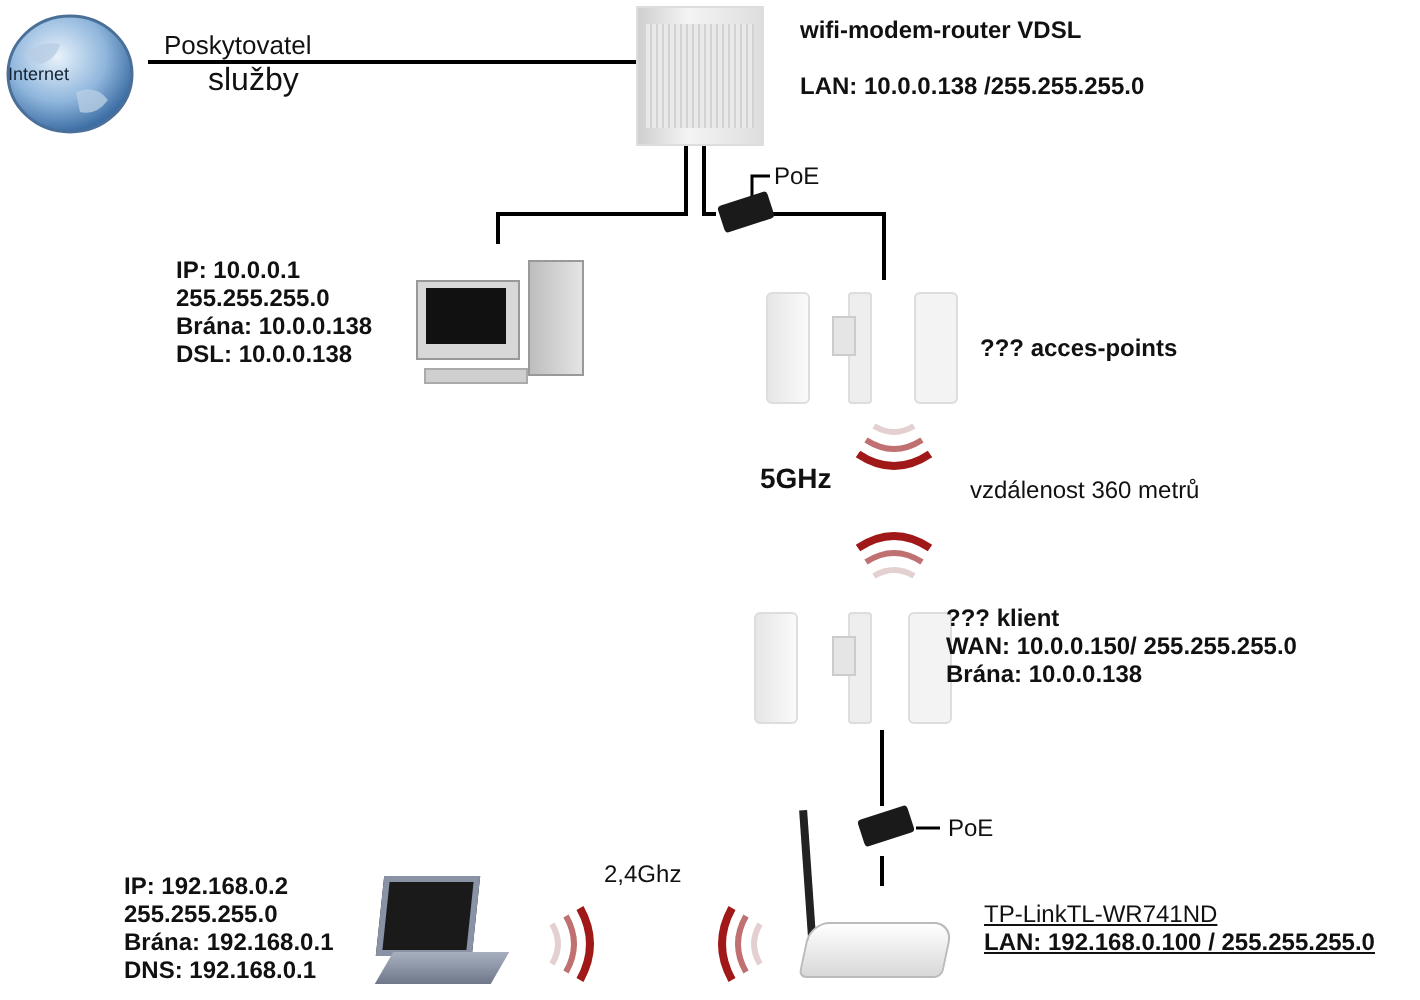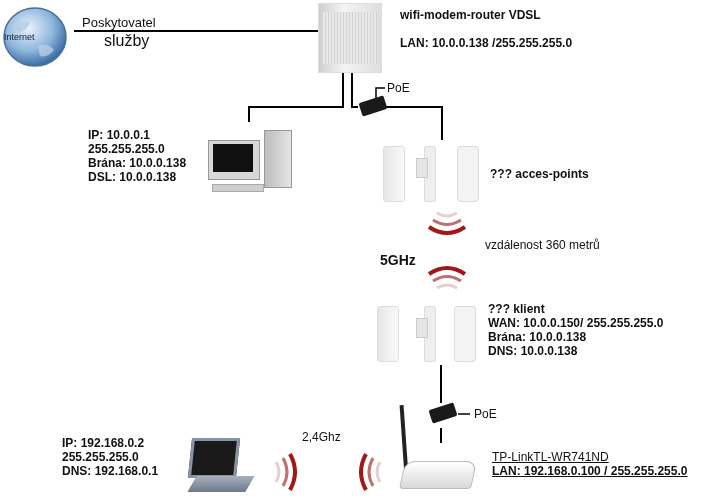--- a/index.html
+++ b/index.html
@@ -81,39 +81,38 @@
 </div>
 <div class="abs txt b" style="left:490px;top:167px;text-align:right;">
   <div>???  acces-points</div>
 </div>
 
 <svg class="abs" style="left:425px;top:205px;" width="44" height="34" viewBox="0 0 44 34">
   <path d="M12 8 Q22 14 32 8" stroke="#e4d0d0" stroke-width="3" fill="none"></path>
   <path d="M8 15 Q22 24 36 15" stroke="#c07070" stroke-width="3" fill="none"></path>
   <path d="M4 22 Q22 34 40 22" stroke="#a01818" stroke-width="4" fill="none"></path>
 </svg>
-<span class="abs txt b" style="left:380px;top:253px;font-size:14px;text-align:right;">5GHz</span>
+<span class="abs txt b" style="left:380px;top:232px;font-size:14px;text-align:right;">5GHz</span>
 <span class="abs txt" style="left:485px;top:238px;">vzdálenost 360 metrů</span>
 <svg class="abs" style="left:425px;top:262px;" width="44" height="34" viewBox="0 0 44 34">
   <path d="M4 12 Q22 0 40 12" stroke="#a01818" stroke-width="4" fill="none"></path>
   <path d="M8 19 Q22 10 36 19" stroke="#c07070" stroke-width="3" fill="none"></path>
   <path d="M12 26 Q22 20 32 26" stroke="#e4d0d0" stroke-width="3" fill="none"></path>
 </svg>
 
 <div class="abs" style="left:374px;top:302px;width:100px;height:60px;">
   <div style="position:absolute;left:3px;top:4px;width:20px;height:54px;background:linear-gradient(90deg,#e6e6e6,#fafafa);border-radius:3px;border:1px solid #ddd;"></div>
   <div style="position:absolute;left:50px;top:4px;width:10px;height:54px;background:#eee;border:1px solid #ddd;border-radius:2px;"></div>
   <div style="position:absolute;left:42px;top:16px;width:10px;height:18px;background:#e5e5e5;border:1px solid #ccc;"></div>
   <div style="position:absolute;left:80px;top:4px;width:20px;height:54px;background:#f3f3f3;border:1px solid #ddd;border-radius:3px;"></div>
 </div>
-<div class="abs txt b" style="left:488px;top:302px;">
+<div class="abs txt b" style="left:473px;top:302px;">
   <div>???    klient</div>
   <div>WAN: 10.0.0.150/ 255.255.255.0</div>
   <div>Brána: 10.0.0.138</div>
-  <div>DNS: 10.0.0.138</div>
 </div>
 
 <div class="abs" style="left:430px;top:406px;width:26px;height:14px;background:#1a1a1a;transform:rotate(-18deg);border-radius:2px;"></div>
 <span class="abs txt" style="left:474px;top:407px;">PoE</span>
 
 <div class="abs" style="left:396px;top:405px;width:80px;height:90px;">
   <div style="position:absolute;left:6px;top:0;width:4px;height:70px;background:#222;transform:rotate(-4deg);"></div>
   <div style="position:absolute;left:6px;top:56px;width:70px;height:26px;background:linear-gradient(#ffffff,#d8d8d8);border:1px solid #bbb;border-radius:10px 10px 4px 4px;transform:skewX(-12deg);"></div>
 </div>
 <div class="abs txt" style="left:492px;top:450px;text-decoration:underline;">
@@ -129,18 +128,19 @@
 </svg>
 <svg class="abs" style="left:352px;top:450px;" width="34" height="44" viewBox="0 0 34 44">
   <path d="M14 4 Q4 22 14 40" stroke="#a01818" stroke-width="4" fill="none"></path>
   <path d="M21 8 Q13 22 21 36" stroke="#c07070" stroke-width="3" fill="none"></path>
   <path d="M28 12 Q22 22 28 32" stroke="#e4d0d0" stroke-width="3" fill="none"></path>
 </svg>
 
 <div class="abs txt b" style="left:62px;top:436px;">
   <div>IP: 192.168.0.2</div>
   <div>255.255.255.0</div>
+  <div>Brána: 192.168.0.1</div>
   <div>DNS: 192.168.0.1</div>
 </div>
 <div class="abs" style="left:186px;top:436px;width:70px;height:60px;">
   <div style="position:absolute;left:4px;top:2px;width:42px;height:34px;background:#1a1a1a;border:3px solid #8a93a6;transform:skewX(-6deg);"></div>
   <div style="position:absolute;left:6px;top:40px;width:58px;height:16px;background:linear-gradient(#a8b0c0,#6f788a);transform:skewX(-30deg);"></div>
 </div>
 
 </body></html>

